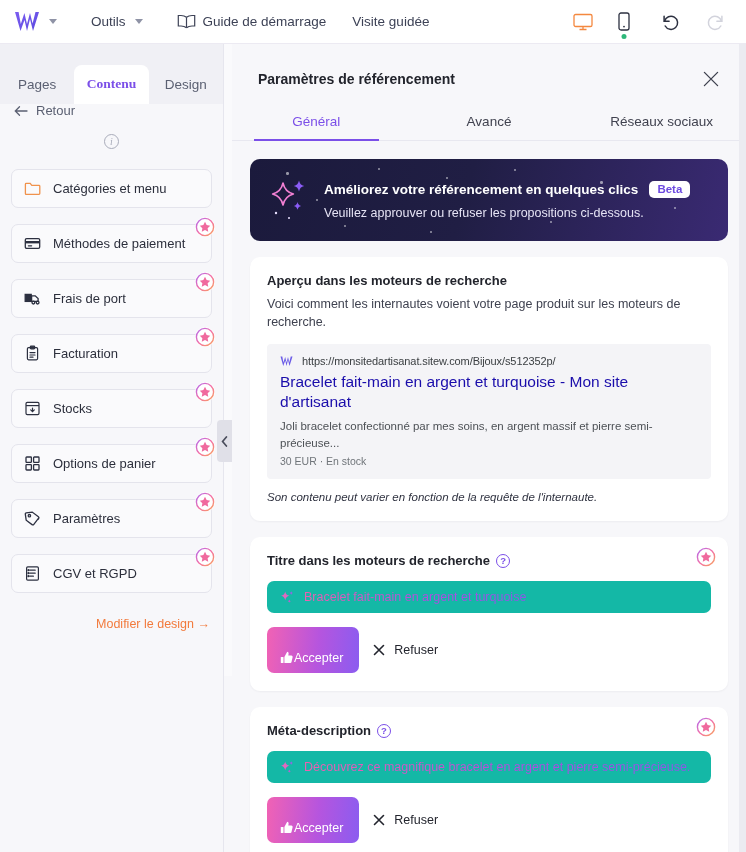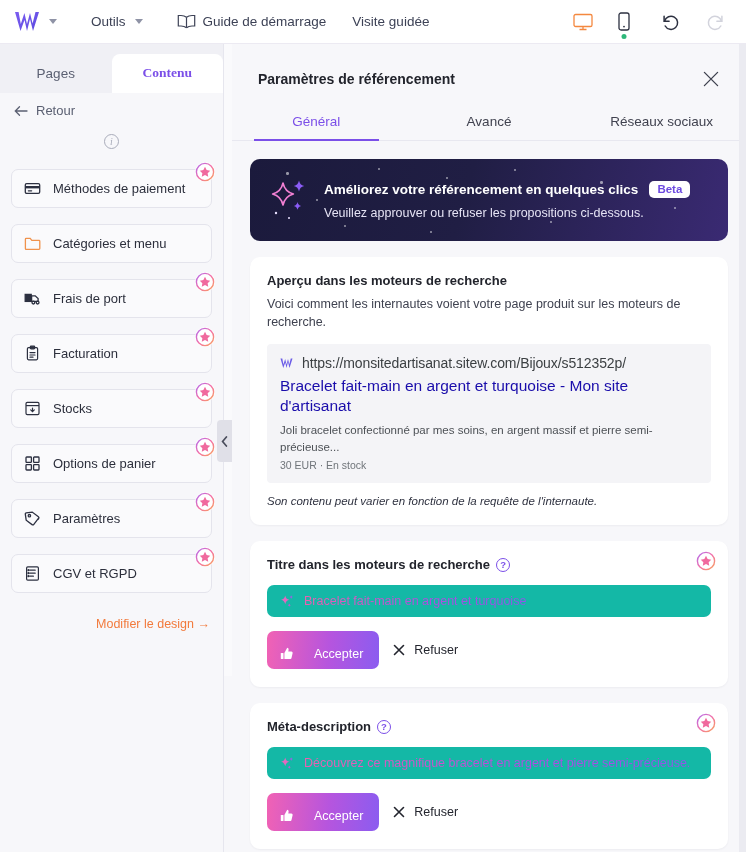--- a/index.html
+++ b/index.html
@@ -41,21 +41,21 @@
   .hist-btn { width: 22px; height: 22px; display:flex; align-items:center; justify-content:center; margin-left: 6px;}
 
   
   .sidebar {
     position: absolute; top: 44px; left: 0; width: 224px; height: 808px;
     background: #f7f7fa; border-right: 1px solid #e6e6ee;
   }
   .tabs { display: flex; height: 45px; align-items: flex-end; background: #f0f0f5; }
   .tab {
     flex: 1; text-align: center; font-size: 13.5px; color: #5b6072;
-    padding: 11px 0 12px; border-radius: 8px 8px 0 0; position: relative; top: 4px;
+    padding: 11px 0 12px; border-radius: 8px 8px 0 0; position: relative; top: 15px;
   }
   .tab.active { background: #ffffff; color: #7b4fe8; font-weight: 600; font-family: Liberation Serif, serif; }
   .tab:not(.active) { background: #f0f0f5; }
 
   .back-row { display: flex; align-items: center; gap: 8px; padding: 14px 0 0 14px; }
   .back-arrow { width: 14px; height: 12px; display:block; }
   .back-label { font-size: 13px; color: #5b6072; }
 
   .shop-title-wrap {
     display: flex; align-items: center; justify-content: center; gap: 9px;
@@ -159,21 +159,21 @@
     position: absolute; right: 12px; top: 10px;
     width: 20px; height: 20px; display: flex; align-items: center; justify-content: center;
   }
 
   
   .serp {
     margin-top: 13px; background: #f4f4f7; border-radius: 4px; padding: 11px 13px 12px 13px;
   }
   .serp-url-row { display: flex; align-items: center; gap: 9px; }
   .serp-w { width: 13px; height: 11px; display: block; }
-  .serp-url { font-size: 14px; color: #3c4043; letter-spacing: -.1px; }
+  .serp-url { font-size: 11px; color: #3c4043; letter-spacing: -.1px; }
   .serp-title {
     font-size: 15.5px; color: #1a0dab; line-height: 1.28; margin-top: 5px;
   }
   .serp-desc { font-size: 11.5px; color: #4d5156; line-height: 1.45; margin-top: 6px; }
   .serp-meta { font-size: 10.5px; color: #70757a; margin-top: 4px; }
   .serp-note { font-size: 11.5px; color: #2f3240; font-style: italic; margin-top: 12px; }
 
   
   .sugg-box {
     margin-top: 13px; background: #14b8a6; border-radius: 7px;
@@ -182,24 +182,24 @@
   .sugg-text {
     font-size: 12.5px;
     background: linear-gradient(90deg,#f05fb0 0%,#b14ce0 55%,#8f55e8 100%);
     -webkit-background-clip: text; background-clip: text; color: transparent;
     white-space: nowrap; overflow: hidden;
   }
   .sugg-icon { width: 15px; height: 15px; flex: none; display: block; }
 
   .action-row { display: flex; align-items: center; gap: 14px; margin-top: 14px; }
   .btn-accept {
-    display: flex; align-items: center; gap: 20px;
+    display: flex; align-items: center; gap: 0;
     background: linear-gradient(95deg,#f162b4 0%,#b655de 55%,#8b5cf0 100%);
     color: #ffffff; font-size: 12.5px; border: none; border-radius: 7px;
-    padding: 16px 16px 8px 13px; cursor: pointer;
+    padding: 24px 16px 8px 13px; cursor: pointer;
   }
   .thumb-icon { width: 14px; height: 14px; display: block; }
   .btn-refuse {
     display: flex; align-items: center; gap: 9px;
     background: none; border: none; font-size: 12.5px; color: #23252e; cursor: pointer;
     font-family: "Liberation Sans", sans-serif;
   }
   .x-icon { width: 12px; height: 12px; display: block; }
 
   
@@ -267,34 +267,42 @@
         </svg>
       </div>
     </div>
   </div>
 
   <div class="sidebar">
 
     <div class="tabs">
       <div class="tab">Pages</div>
       <div class="tab active">Contenu</div>
+      <div class="tab">Design</div>
     </div>
 
     <div class="back-row">
       <svg class="back-arrow" viewBox="0 0 14 12" fill="none" stroke="#5b6072" stroke-width="1.3" stroke-linecap="round">
         <path d="M13 6H1.5M5.5 1.8 1.3 6l4.2 4.2"></path>
       </svg>
       <span class="back-label">Retour</span>
     </div>
 
     <div class="shop-title-wrap">
       <span class="info-circle">i</span>
     </div>
 
     <div class="menu-list">
+
+      <div class="menu-item">
+        <svg class="mi-icon" viewBox="0 0 17 17" fill="none" stroke="#f0924c" stroke-width="1.3">
+          <path d="M1.4 13.6V4.2a.8.8 0 0 1 .8-.8h4l1.6 2h7.2a.8.8 0 0 1 .8.8v7.4a.8.8 0 0 1-.8.8H2.2a.8.8 0 0 1-.8-.8z"></path>
+        </svg>
+        <span class="menu-label">Catégories et menu</span>
+      </div>
 
       <div class="menu-item">
         <svg class="mi-icon" viewBox="0 0 17 17" fill="none" stroke="#2c3040" stroke-width="1.3">
           <rect x="1.3" y="3.6" width="14.4" height="9.8" rx="1.4"></rect>
           <path d="M1.3 7.2h14.4" stroke-width="2.4"></path>
           <path d="M4.4 10.8h3.2" stroke-linecap="round"></path>
         </svg>
         <span class="menu-label">Méthodes de paiement</span>
         <span class="star-badge">
           <svg width="20" height="20" viewBox="0 0 20 20">
@@ -302,27 +310,20 @@
                 <linearGradient id="sb1" x1="0" y1="0" x2="1" y2="1">
               <stop offset="0" stop-color="#b06cf0"></stop>
                   <stop offset=".5" stop-color="#f26fa8"></stop>
                   <stop offset="1" stop-color="#f8a35c"></stop>
             </linearGradient>
               </defs>
             <circle cx="10" cy="10" r="8.6" fill="#fff" stroke="url(#sb1)" stroke-width="1.4"></circle>
             <path d="M10 4.8l1.62 3.3 3.64.53-2.63 2.56.62 3.62L10 13.1l-3.25 1.71.62-3.62L4.74 8.63l3.64-.53z" fill="#f06a9e"></path>
           </svg>
         </span>
-      </div>
-
-      <div class="menu-item">
-        <svg class="mi-icon" viewBox="0 0 17 17" fill="none" stroke="#f0924c" stroke-width="1.3">
-          <path d="M1.4 13.6V4.2a.8.8 0 0 1 .8-.8h4l1.6 2h7.2a.8.8 0 0 1 .8.8v7.4a.8.8 0 0 1-.8.8H2.2a.8.8 0 0 1-.8-.8z"></path>
-        </svg>
-        <span class="menu-label">Catégories et menu</span>
       </div>
 
       <div class="menu-item">
         <svg class="mi-icon" viewBox="0 0 17 17" fill="none" stroke="#2c3040" stroke-width="1.3">
           <rect x="1.2" y="4.4" width="6" height="7" fill="#2c3040"></rect>
           <path d="M7.6 5.8h3.6l2.9 2.8v2.8H7.6z"></path>
           <circle cx="9.4" cy="12.6" r="1.4"></circle>
             <circle cx="13.6" cy="12.6" r="1.4"></circle>
         </svg>
         <span class="menu-label">Frais de port</span>

